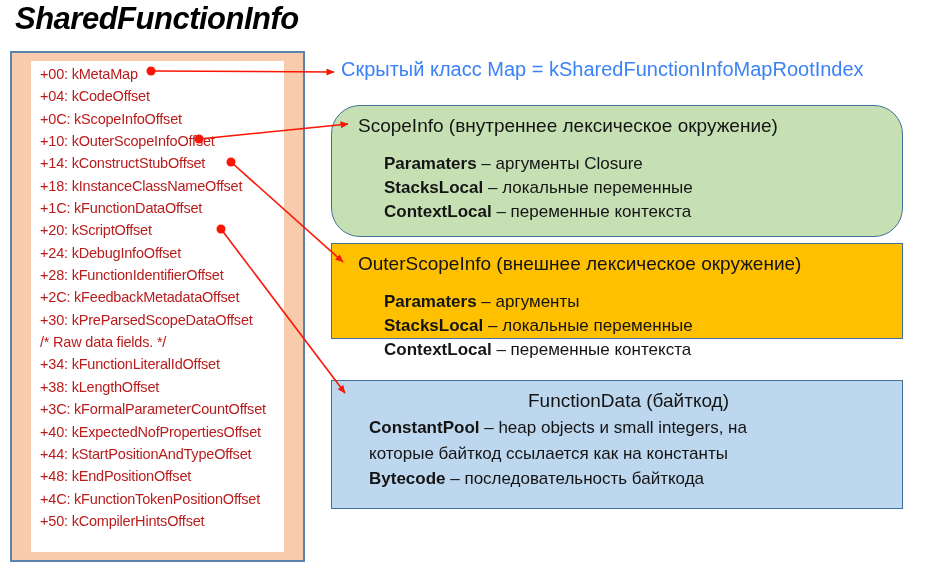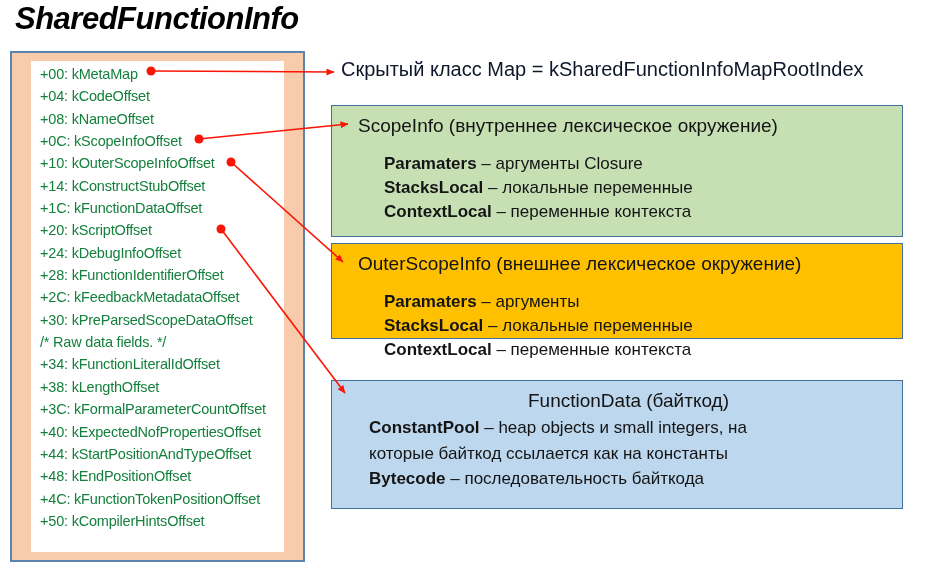--- a/index.html
+++ b/index.html
@@ -15,25 +15,25 @@
   .offset-panel {
     position:absolute; left:10px; top:51px; width:295px; height:511px;
     border:2px solid #5b84ad; box-sizing:border-box;
   }
   .offset-inner {
     position:absolute; left:19px; top:8px; right:19px; bottom:8px;
     background:#ffffff;
   }
   .offset-list {
     padding:2px 0 0 9px; font-size:14.5px; line-height:22.35px;
-    letter-spacing:-0.2px; color:#15803d; white-space:nowrap;
+    letter-spacing:-0.2px; color:#b91c1c; white-space:nowrap;
   }
   
   .map-note {
-    position:absolute; left:341px; top:58px; font-size:20px; color:#0f172a;
+    position:absolute; left:341px; top:58px; font-size:20px; color:#3b82f6;
     white-space:nowrap;
   }
   
   .info-box {
     position:absolute; left:331px; width:572px; box-sizing:border-box;
     border:1.5px solid #41719c; color:#141414;
   }
   .box-scope    { top:105px; height:132px; }
   .box-outer    { top:243px; height:96px; }
   .box-function { top:380px; height:129px; }
@@ -51,24 +51,24 @@
 </head>
 <body>
 
 <h1 class="page-title">SharedFunctionInfo</h1>
 
 <div class="offset-panel" style="background-color: rgb(248, 203, 173);">
   <div class="offset-inner">
     <div class="offset-list">
         <div class="offset-line">+00: kMetaMap</div>
         <div class="offset-line">+04: kCodeOffset</div>
-        <div class="offset-line">+08: kNameOffset</div>
         <div class="offset-line">+0C: kScopeInfoOffset</div>
         <div class="offset-line">+10: kOuterScopeInfoOffset</div>
         <div class="offset-line">+14: kConstructStubOffset</div>
+        <div class="offset-line">+18: kInstanceClassNameOffset</div>
         <div class="offset-line">+1C: kFunctionDataOffset</div>
         <div class="offset-line">+20: kScriptOffset</div>
         <div class="offset-line">+24: kDebugInfoOffset</div>
         <div class="offset-line">+28: kFunctionIdentifierOffset</div>
         <div class="offset-line">+2C: kFeedbackMetadataOffset</div>
         <div class="offset-line">+30: kPreParsedScopeDataOffset</div>
         <div class="offset-line">/* Raw data fields. */</div>
         <div class="offset-line">+34: kFunctionLiteralIdOffset</div>
         <div class="offset-line">+38: kLengthOffset</div>
         <div class="offset-line">+3C: kFormalParameterCountOffset</div>
@@ -76,21 +76,21 @@
         <div class="offset-line">+44: kStartPositionAndTypeOffset</div>
         <div class="offset-line">+48: kEndPositionOffset</div>
         <div class="offset-line">+4C: kFunctionTokenPositionOffset</div>
         <div class="offset-line">+50: kCompilerHintsOffset</div>
       </div>
   </div>
 </div>
 
 <div class="map-note">Скрытый класс Map = kSharedFunctionInfoMapRootIndex</div>
 
-<div class="info-box box-scope" style="background-color: rgb(198, 224, 180);">
+<div class="info-box box-scope" style="background-color: rgb(198, 224, 180); border-radius: 29px;">
   <div class="box-title">ScopeInfo (внутреннее лексическое окружение)</div>
   <div class="box-rows">
     <div class="box-row">
       <b>Paramaters</b>
       <span>– аргументы Closure</span>
     </div>
     <div class="box-row">
       <b>StacksLocal</b>
       <span>– локальные переменные</span>
     </div>

